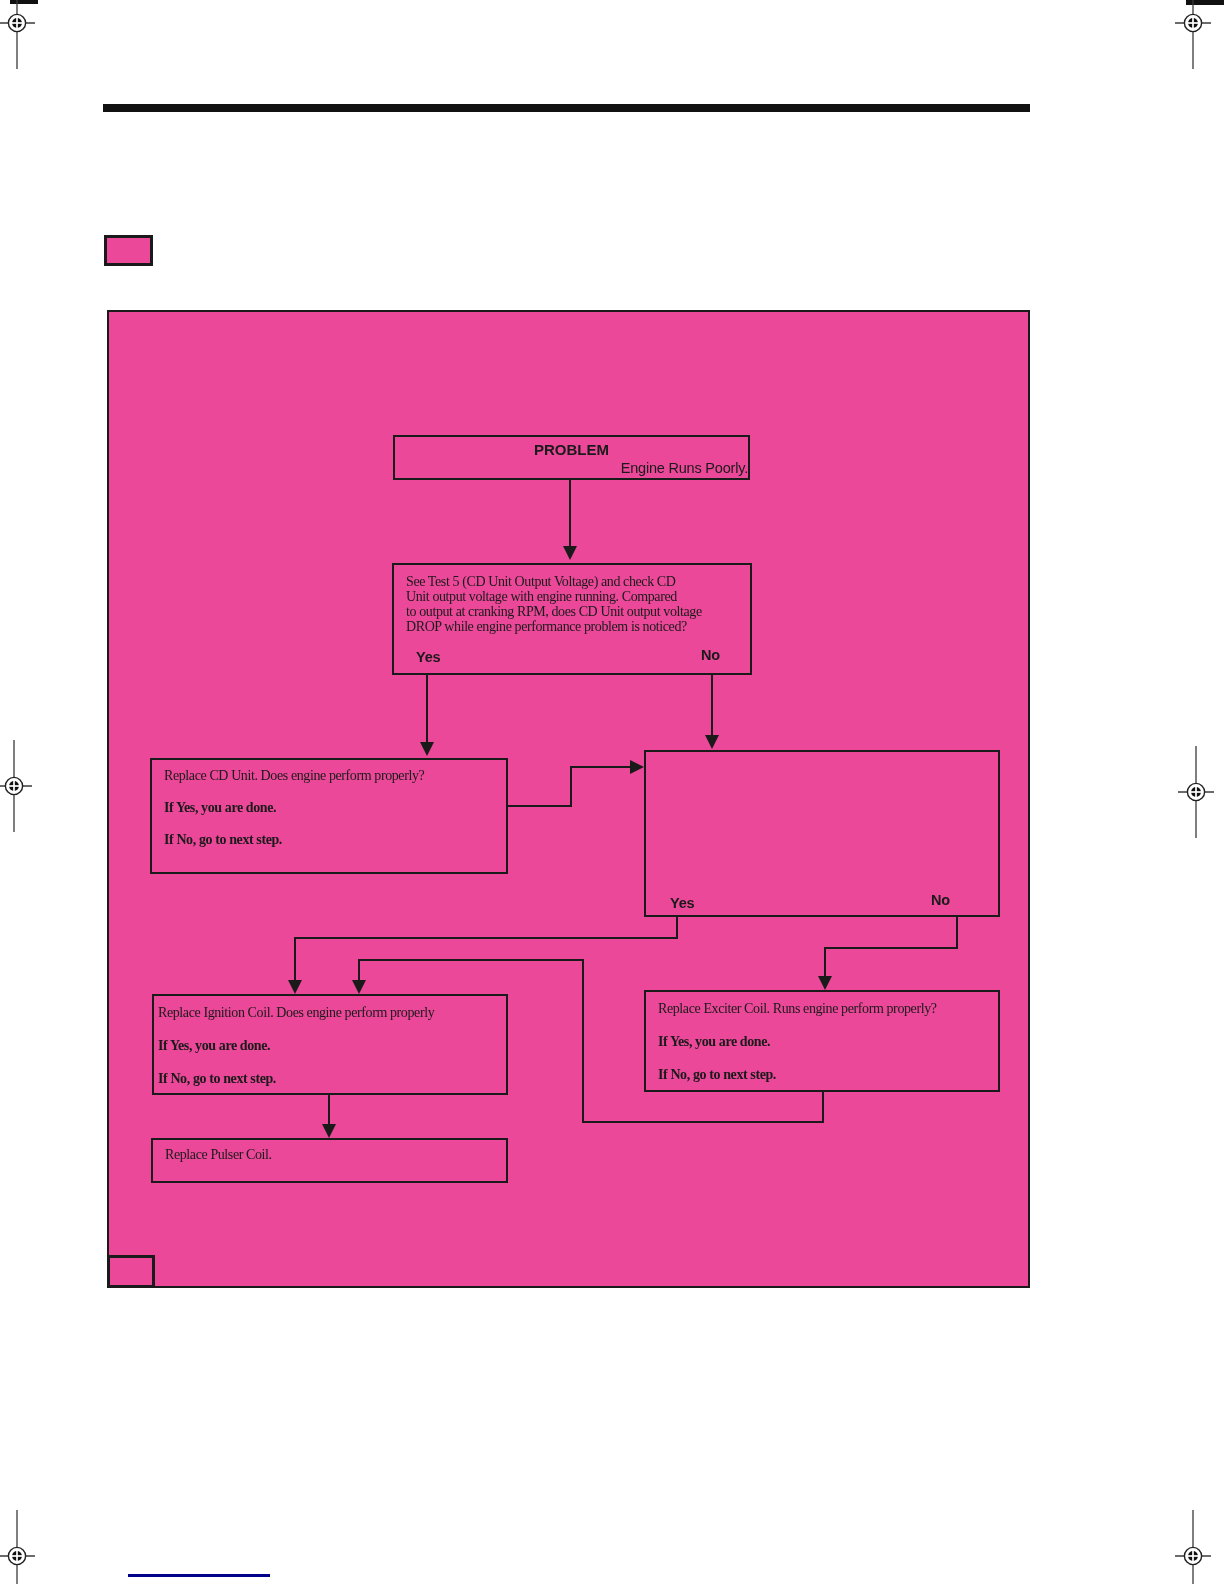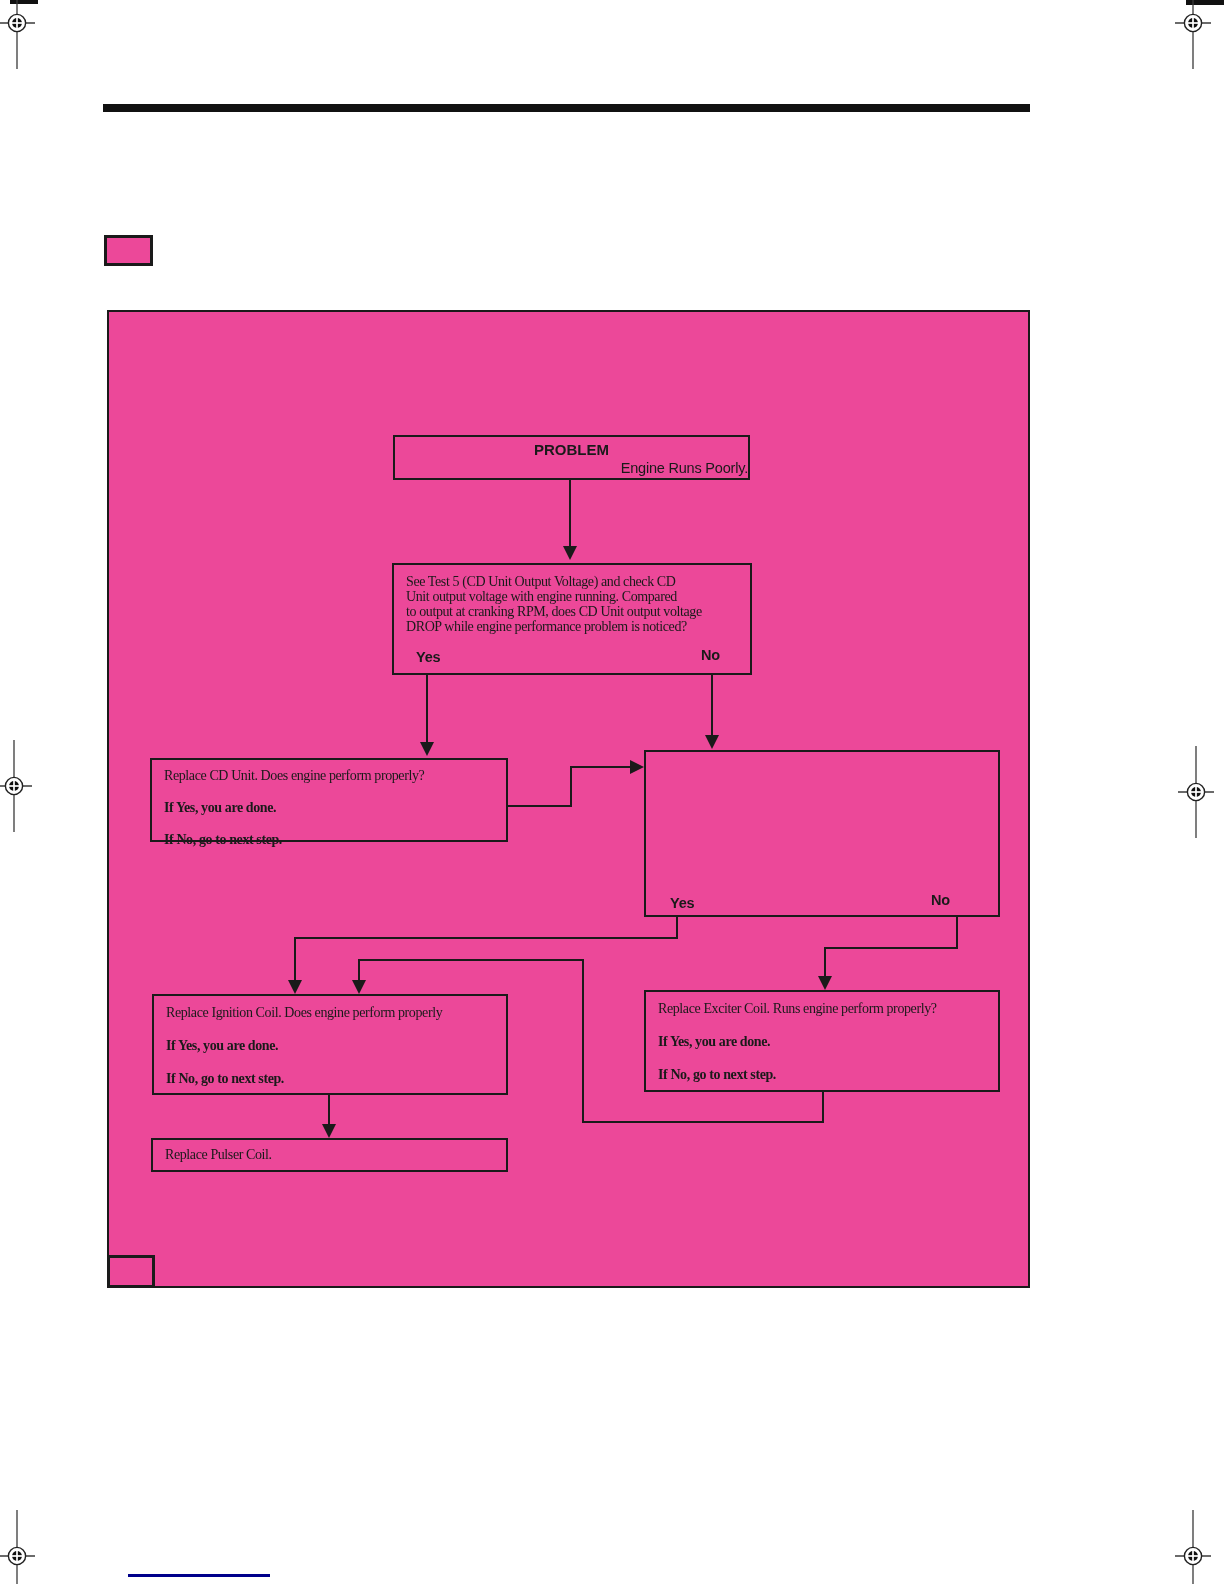--- a/index.html
+++ b/index.html
@@ -92,44 +92,44 @@
 
 <div class="box" style="left:392px;top:563px;width:360px;height:112px;padding:9px 12px;">
   <div class="q prewrap">See Test 5 (CD Unit Output Voltage) and check CD
 Unit output voltage with engine running. Compared
 to output at cranking RPM, does CD Unit output voltage
 DROP while engine performance problem is noticed?</div>
   <span class="yes-no" style="left:22px;bottom:8px;">Yes</span>
   <span class="yes-no" style="right:30px;bottom:10px;">No</span>
 </div>
 
-<div class="box" style="left:150px;top:758px;width:358px;height:84px;padding:8px 12px;">
+<div class="box" style="left:150px;top:758px;width:358px;height:116px;padding:8px 12px;">
   <div class="q">Replace CD Unit. Does engine perform properly?</div>
   <div class="q b" style="margin-top:17px;">If Yes, you are done.</div>
   <div class="q b" style="margin-top:17px;">If No, go to next step.</div>
 </div>
 
 <div class="box" style="left:644px;top:750px;width:356px;height:167px;padding:7px 10px;">
   <span class="yes-no" style="left:24px;bottom:4px;">Yes</span>
   <span class="yes-no" style="right:48px;bottom:7px;">No</span>
 </div>
 
-<div class="box" style="left:152px;top:994px;width:356px;height:101px;padding:9px 12px;">
+<div class="box" style="left:152px;top:994px;width:356px;height:101px;padding:9px 4px;">
   <div class="q">Replace Ignition Coil. Does engine perform properly</div>
   <div class="q b" style="margin-top:18px;">If Yes, you are done.</div>
   <div class="q b" style="margin-top:18px;">If No, go to next step.</div>
 </div>
 
 <div class="box" style="left:644px;top:990px;width:356px;height:102px;padding:9px 12px;">
   <div class="q">Replace Exciter Coil. Runs engine perform properly?</div>
   <div class="q b" style="margin-top:18px;">If Yes, you are done.</div>
   <div class="q b" style="margin-top:18px;">If No, go to next step.</div>
 </div>
 
-<div class="box" style="left:151px;top:1138px;width:357px;height:34px;padding:7px 12px;">
+<div class="box" style="left:151px;top:1138px;width:357px;height:45px;padding:7px 12px;">
   <div class="q">Replace Pulser Coil.</div>
 </div>
 
 <div class="ln" style="left:569px;top:480px;width:2px;height:68px;"></div>
 <div class="arr-d" style="left:563px;top:546px;"></div>
 
 <div class="ln" style="left:426px;top:675px;width:2px;height:68px;"></div>
 <div class="arr-d" style="left:420px;top:742px;"></div>
 
 <div class="ln" style="left:711px;top:675px;width:2px;height:61px;"></div>

